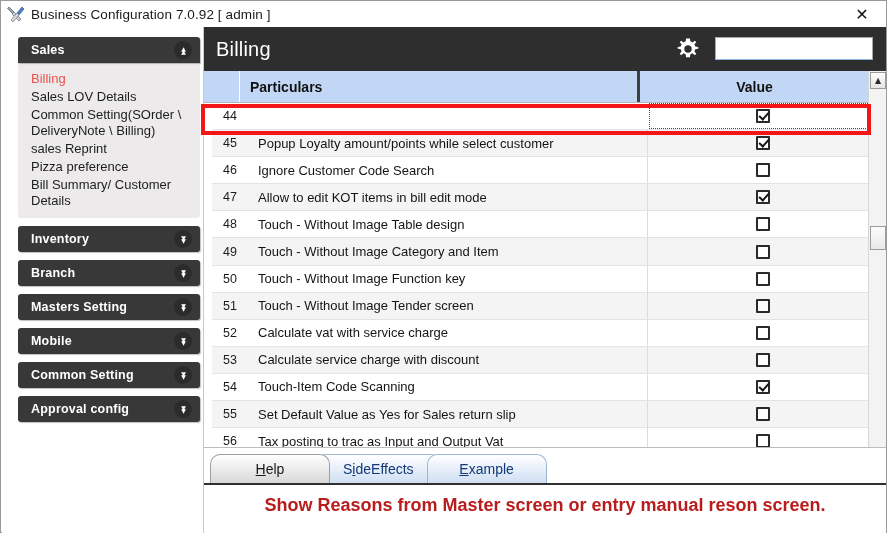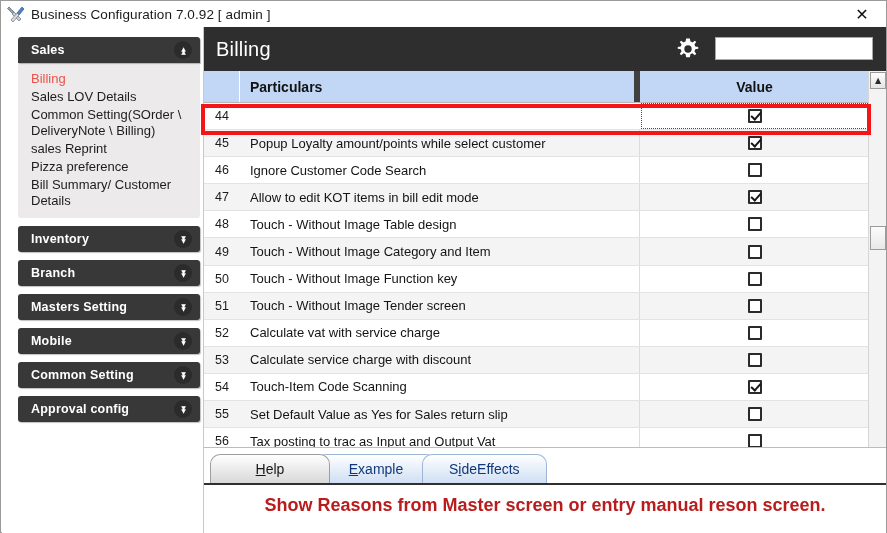--- a/index.html
+++ b/index.html
@@ -171,36 +171,36 @@
   .hdr-num {
     position: absolute;
     left: 0; top: 0;
     width: 36px; height: 31px;
     border-right: 1px solid #ffffff;
   }
   .hdr-particulars {
     position: absolute;
     left: 36px; top: 0;
     width: 400px; height: 31px;
-    border-right: 6px solid #404040;
+    border-right: 3px solid #404040;
     display: flex; align-items: center;
     padding-left: 10px;
     font-size: 14px; font-weight: bold; color: #121212;
   }
   .hdr-value {
     position: absolute;
     left: 437px; top: 0;
     right: 18px; height: 31px;
     display: flex; align-items: center; justify-content: center;
     font-size: 14px; font-weight: bold; color: #121212;
   }
 
   #grid-body {
     position: absolute;
-    left: 0; top: 32px;
+    left: 8px; top: 32px;
     width: 664px;
     bottom: 0;
   }
   .row {
     position: relative;
     height: 27.1px;
     border-bottom: 1px solid #e3e3e3;
     background: #ffffff;
   }
   .row.alt { background: #f4f4f4; }
@@ -563,24 +563,24 @@
         <div class="sb-btn" id="sb-down">▼</div>
       </div>
     </div>
 
     <div id="tabs-area">
       <div id="tabs">
           <div class="tab active">
             <span><u>H</u>elp</span>
           </div>
           <div class="tab">
+            <span>S<u>i</u>deEffects</span>
+          </div>
+          <div class="tab">
             <span><u>E</u>xample</span>
-          </div>
-          <div class="tab">
-            <span>S<u>i</u>deEffects</span>
           </div>
         </div>
       <div id="tabs-underline"></div>
     </div>
 
     <div id="footer-note">Show Reasons from Master screen or entry manual reson screen.</div>
   </div>
 
   <div id="annot-box"></div>
 </div>

